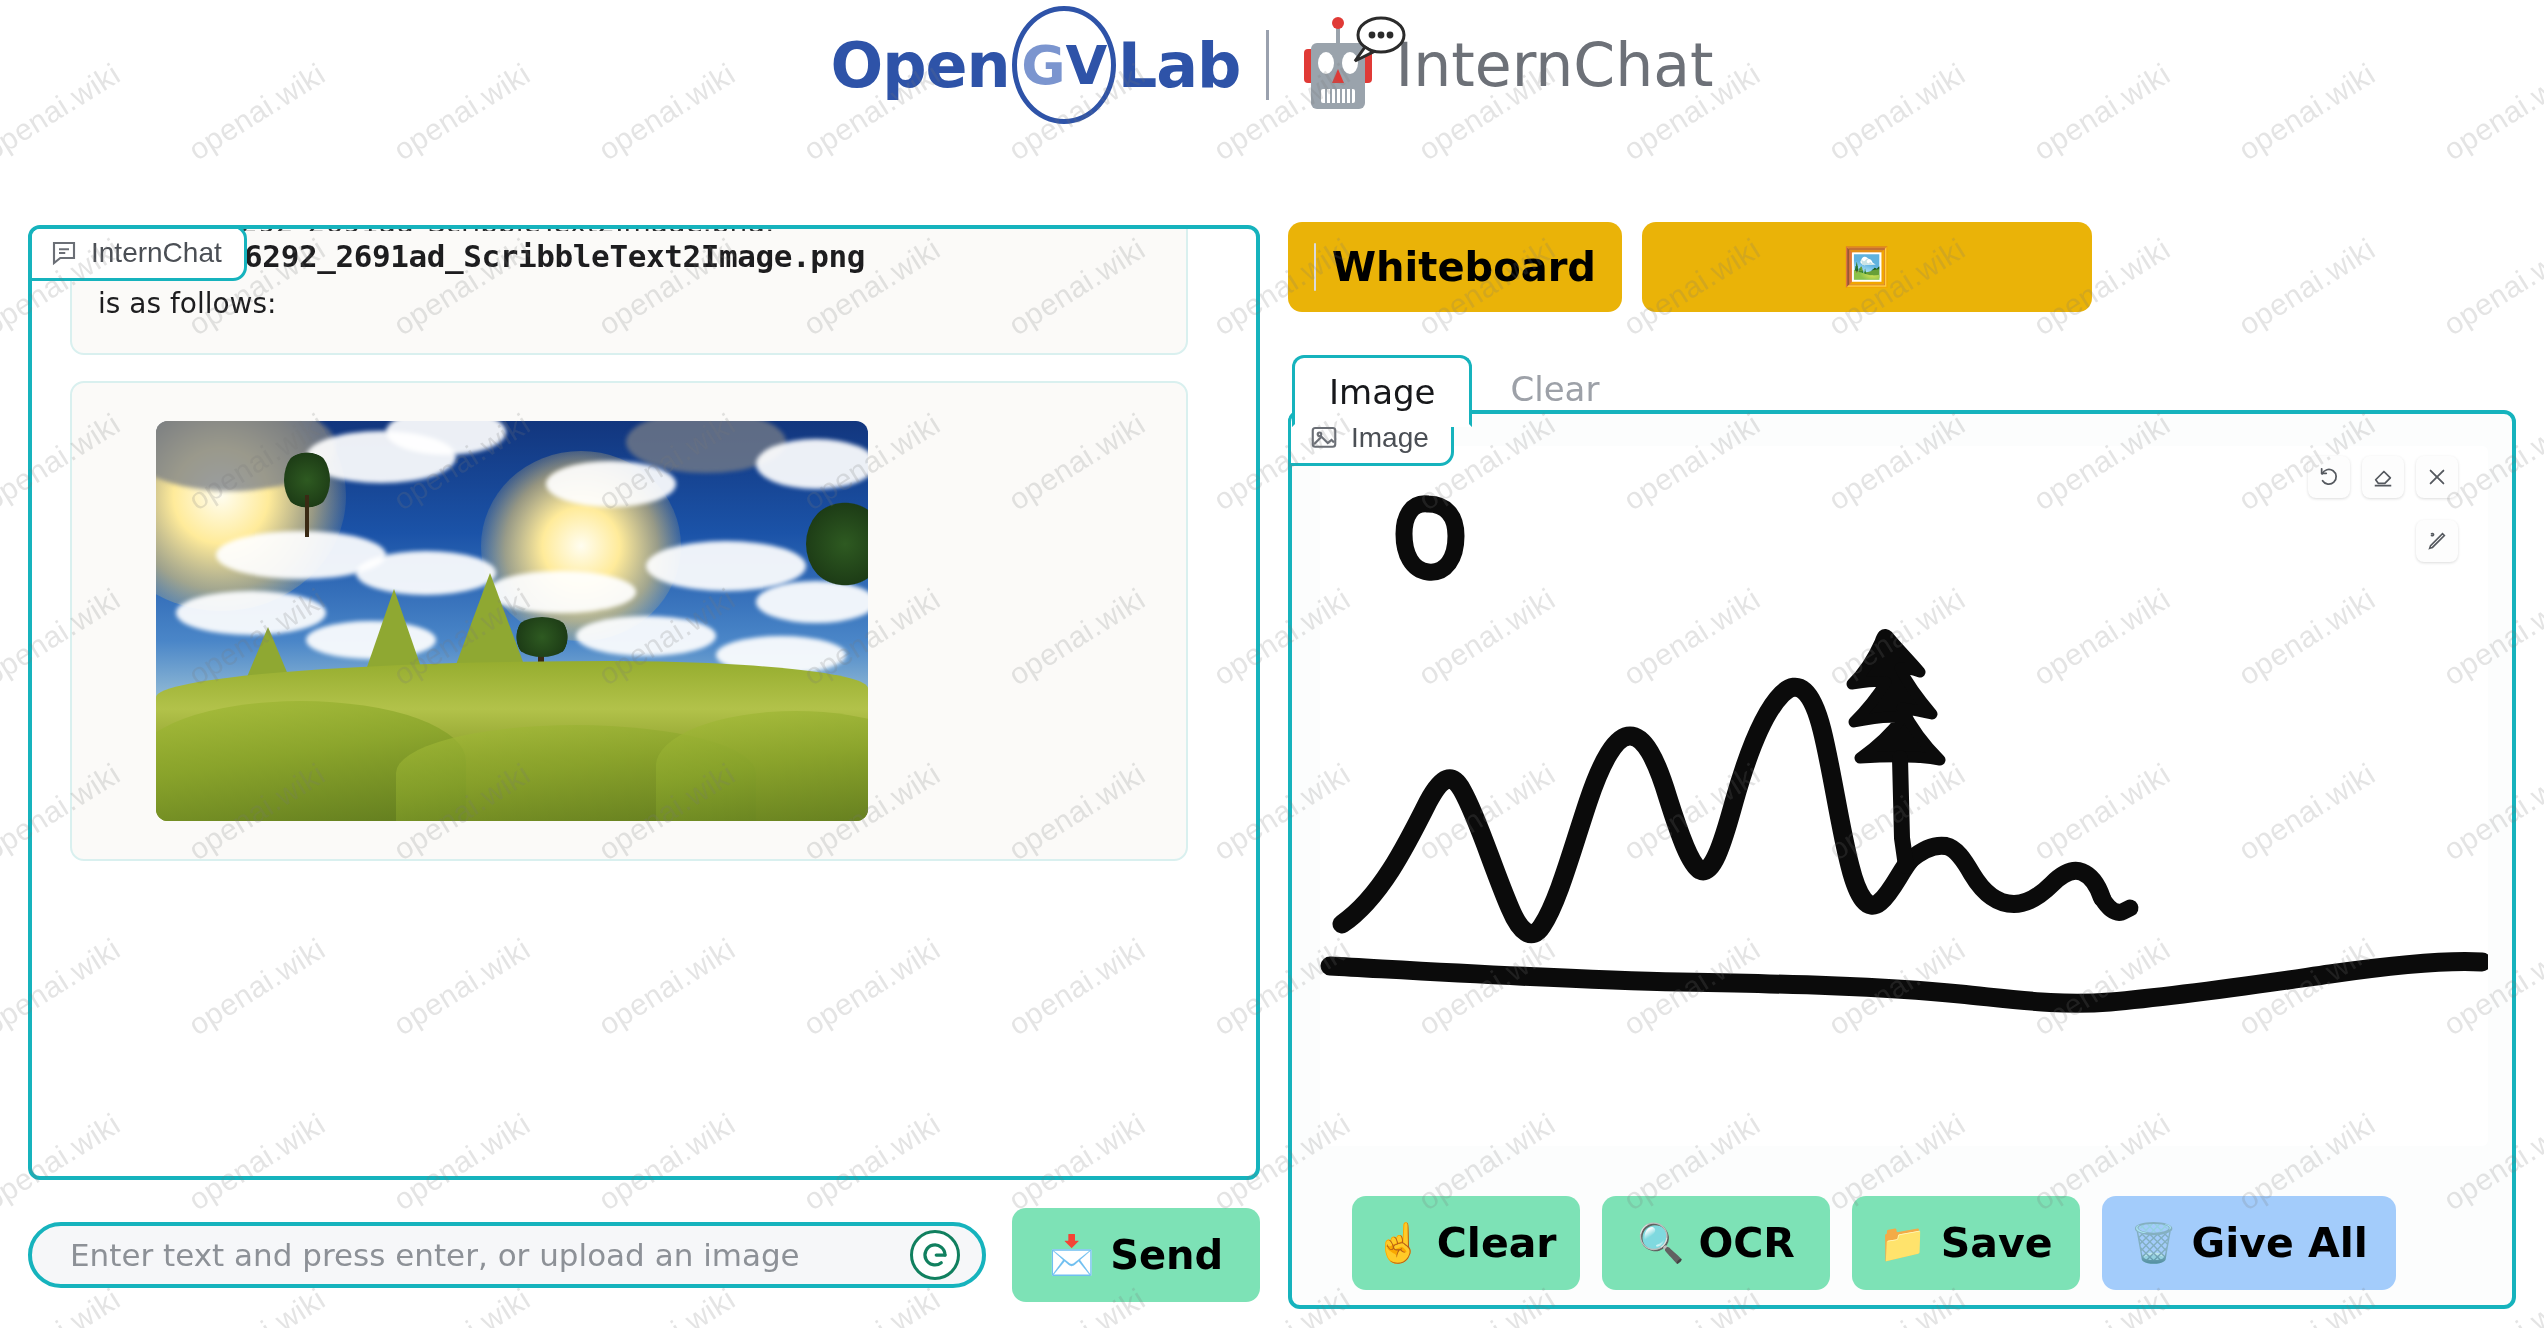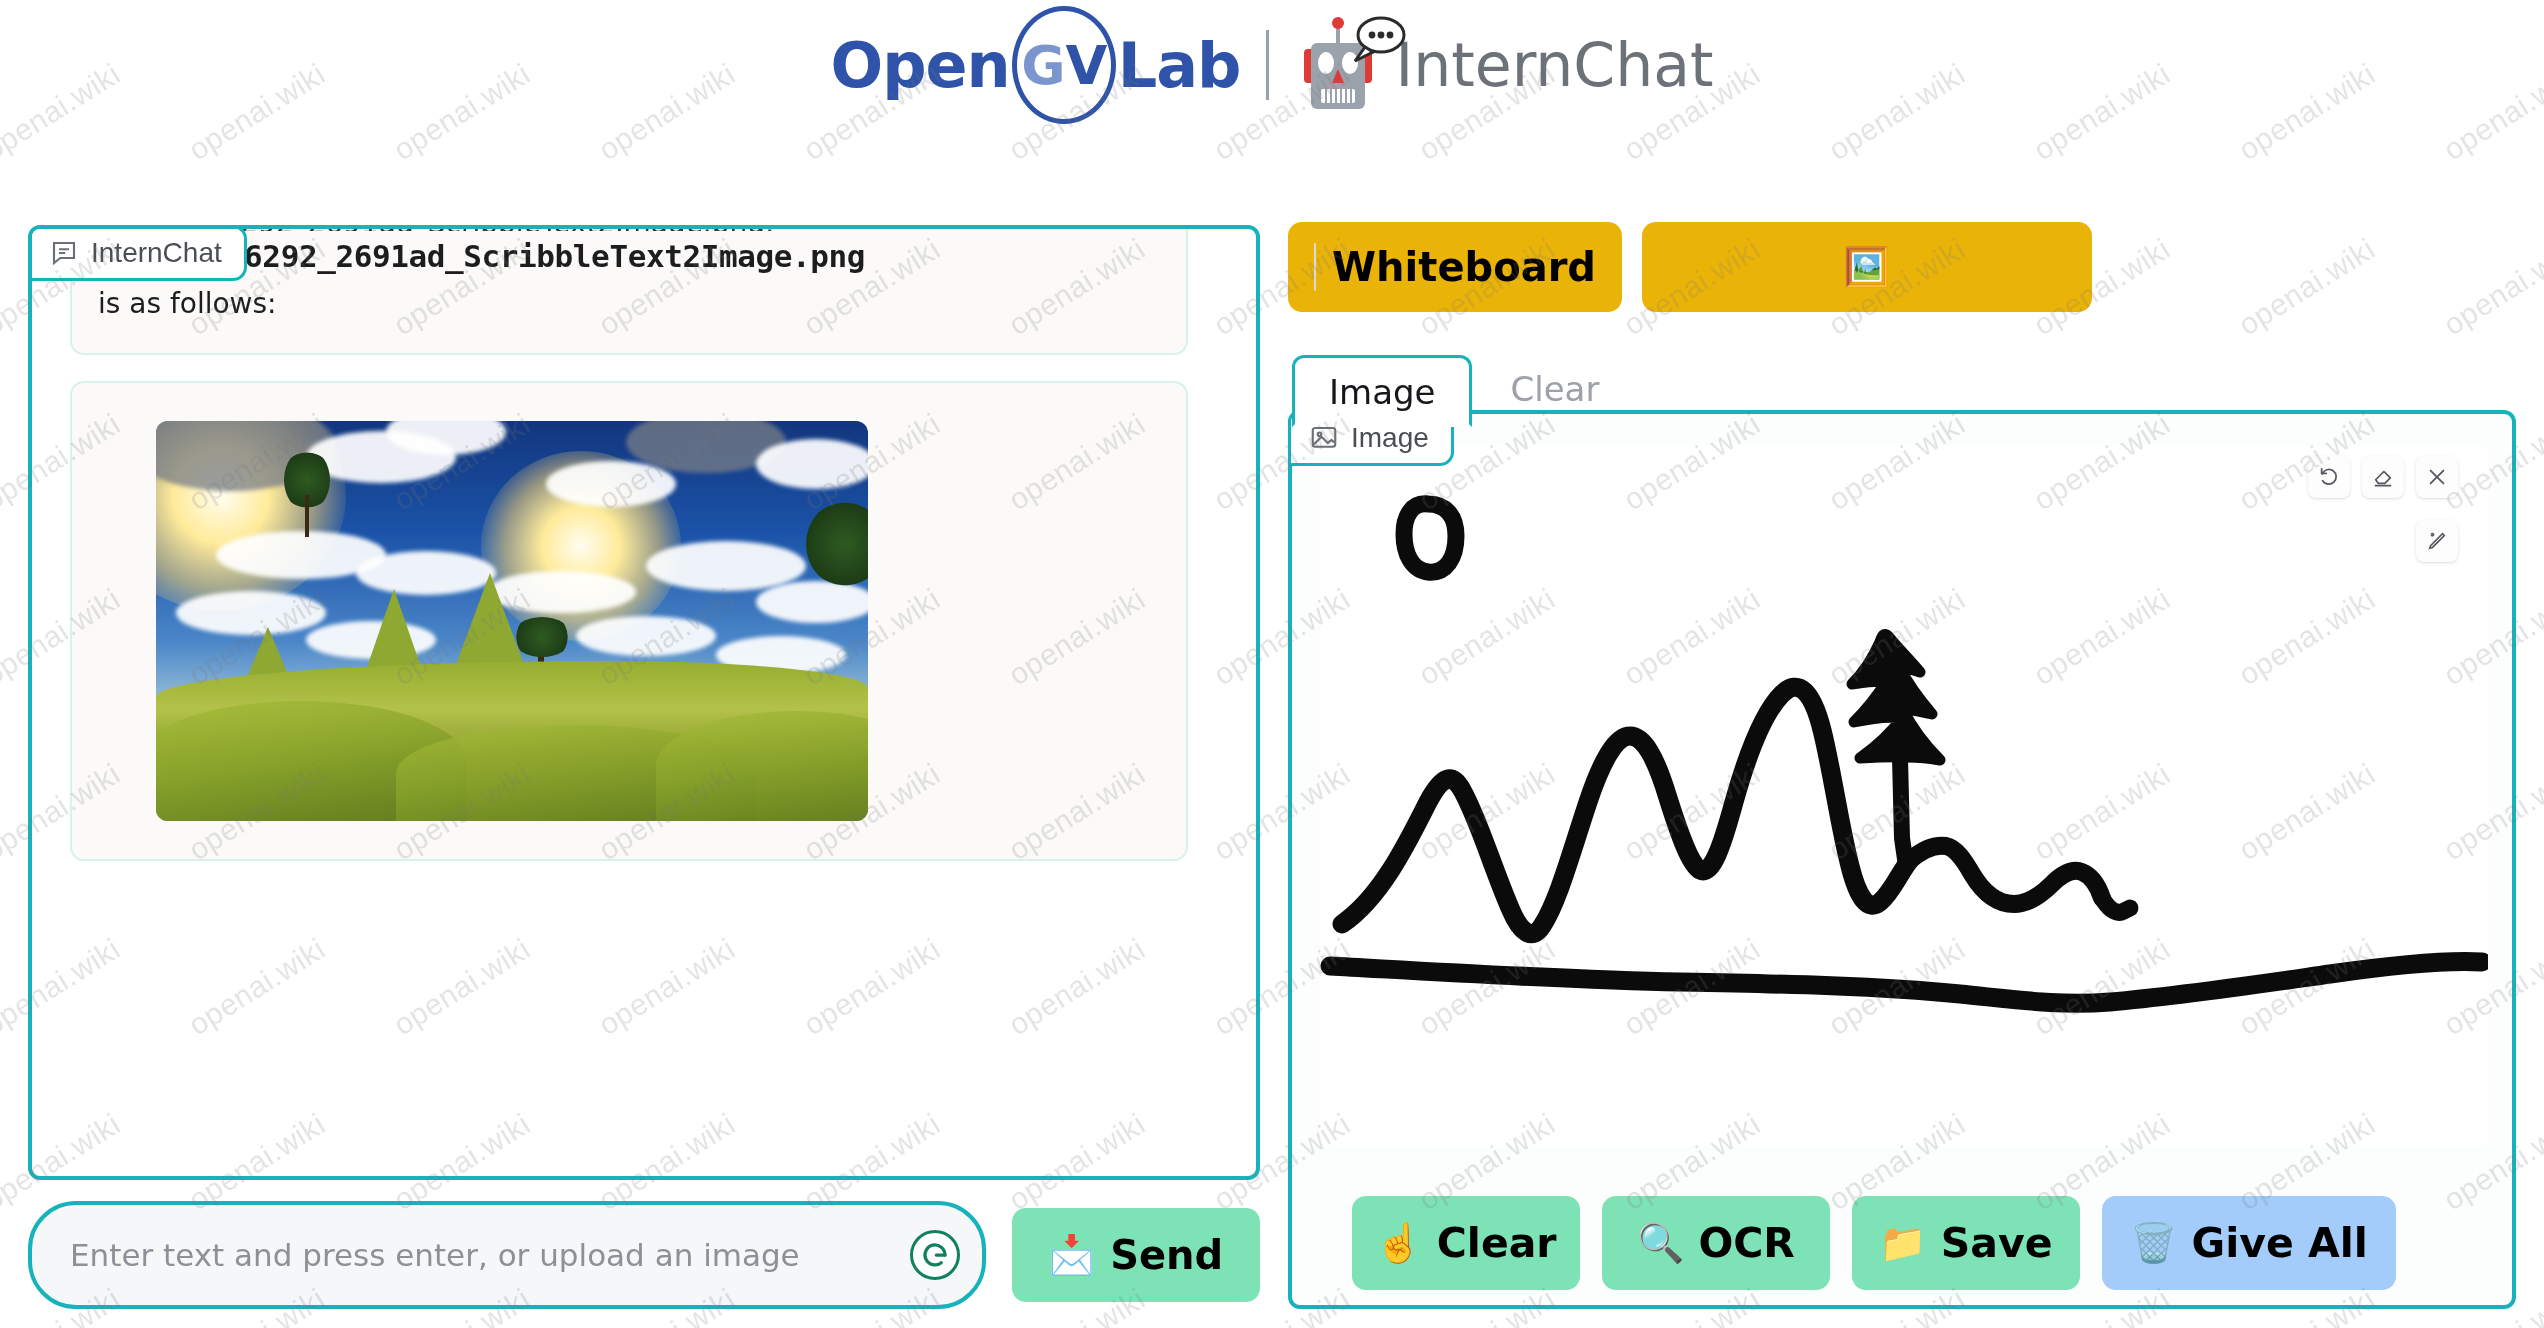--- a/index.html
+++ b/index.html
@@ -190,21 +190,21 @@
 
   
   #input-row {
     position: absolute;
     left: 28px; top: 1205px;
     width: 1232px; height: 100px;
     display: flex; align-items: center; gap: 26px;
   }
   #chat-input {
     position: relative;
-    flex: 1; height: 108px;
+    flex: 1; height: 66px;
     background: #f6f7f9;
     border: 4px solid #16b3bd;
     border-radius: 48px;
     display: flex; align-items: center;
     padding: 4px 36px;
   }
   #chat-input-field {
     flex: 1;
     border: none; outline: none; background: transparent;
     font-size: 31px; color: #2b2b2e;

